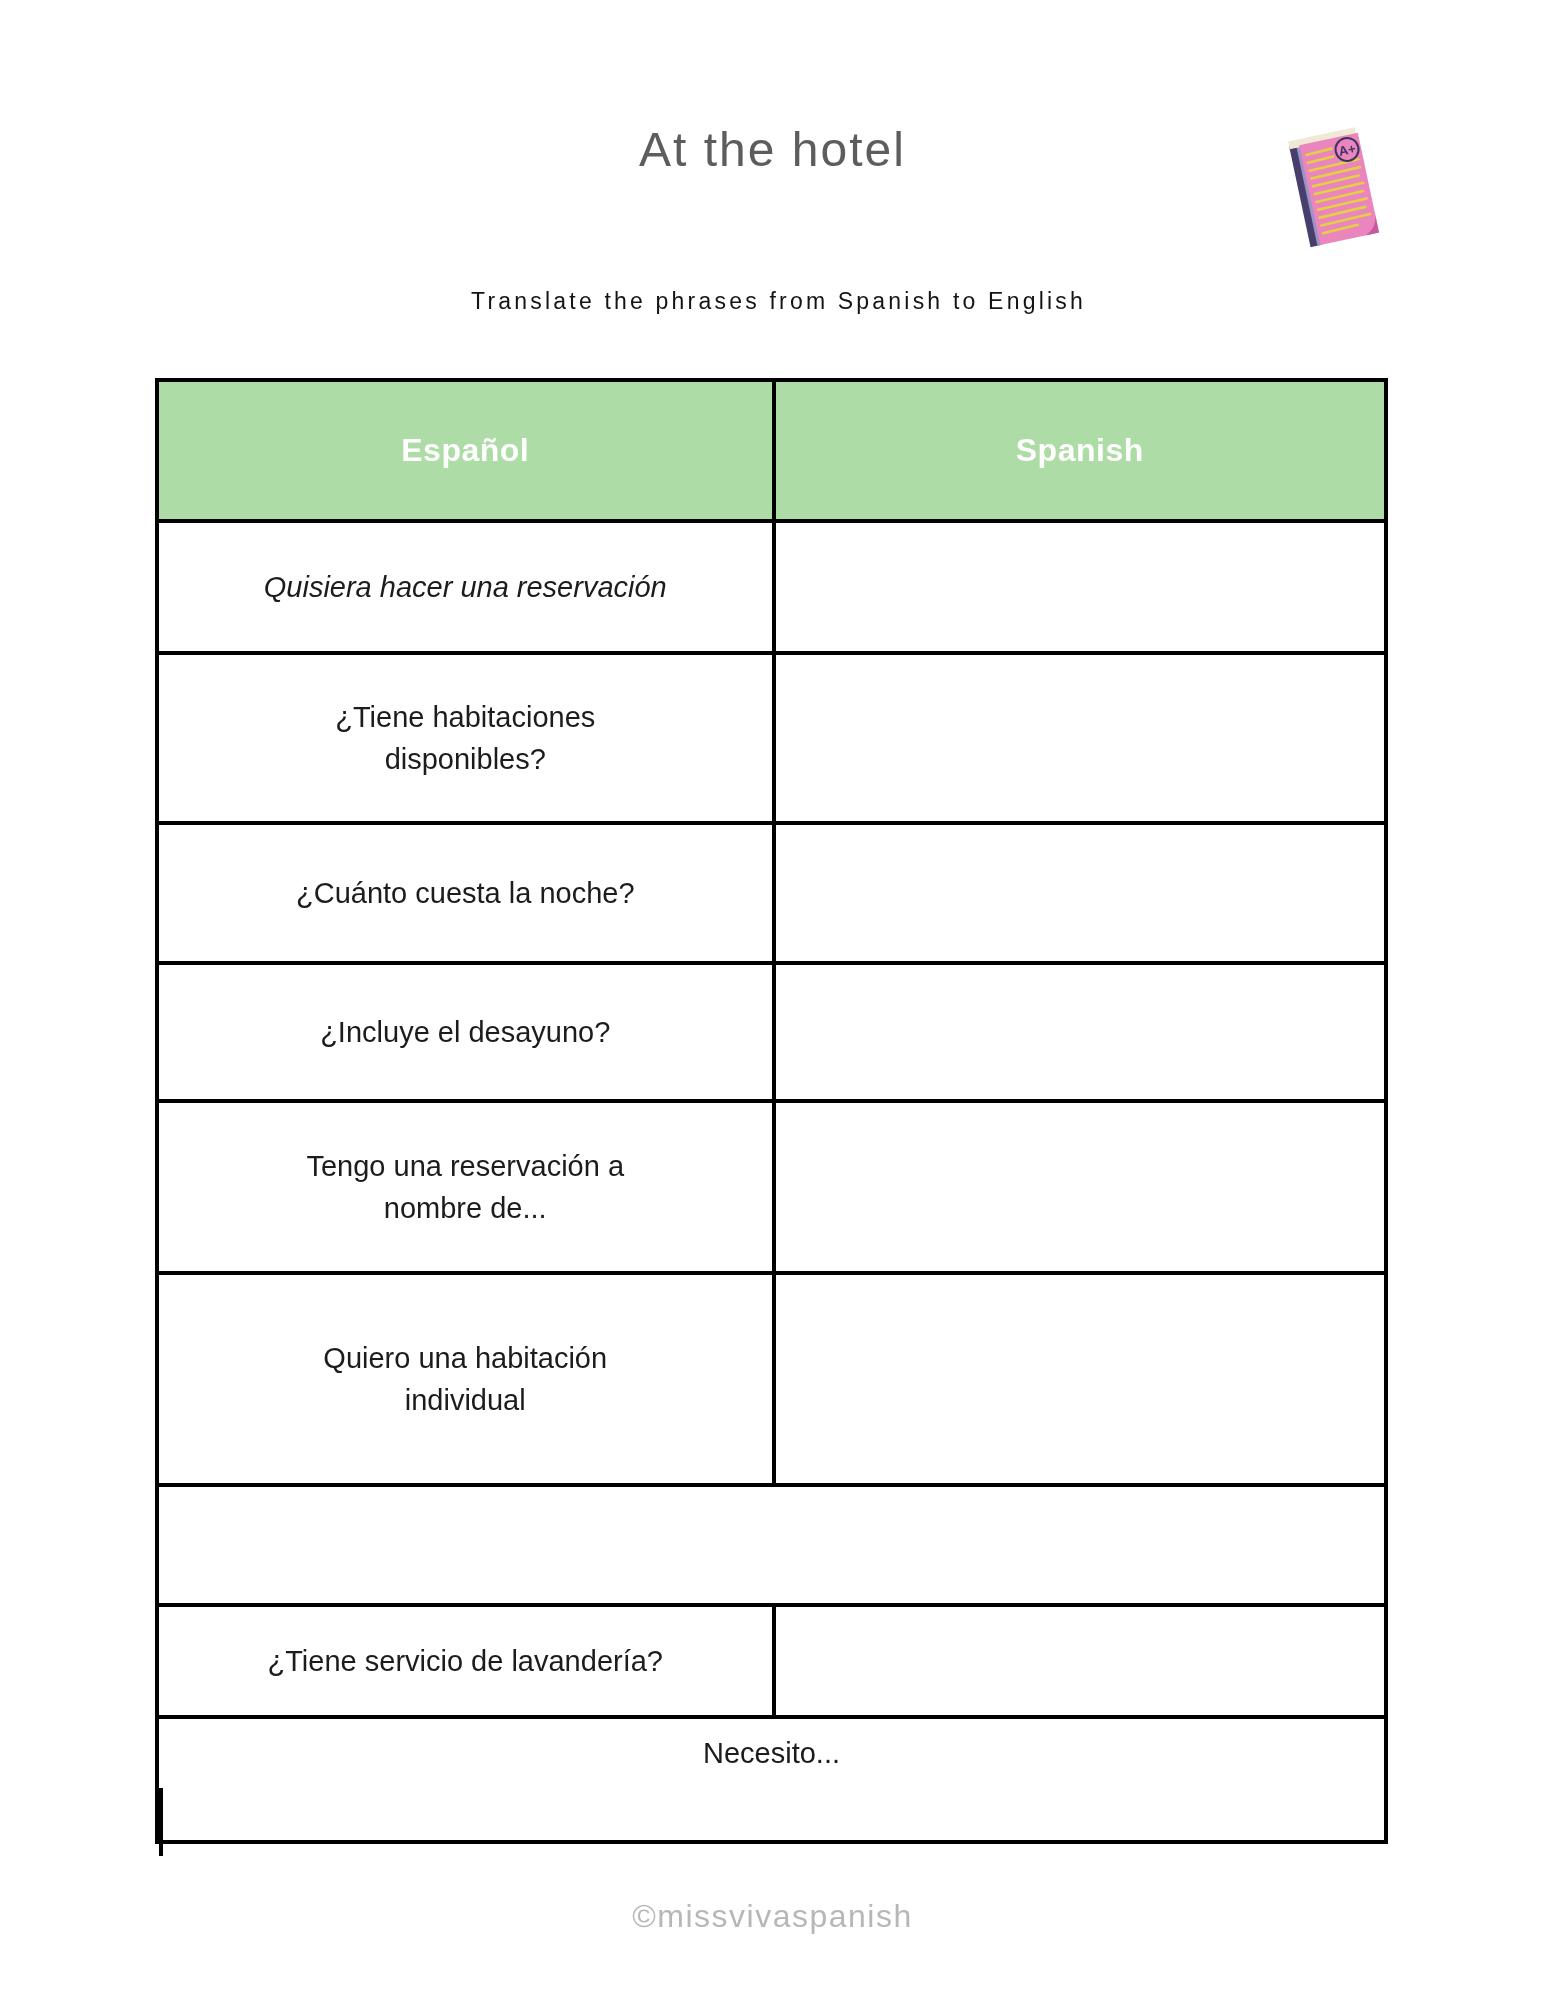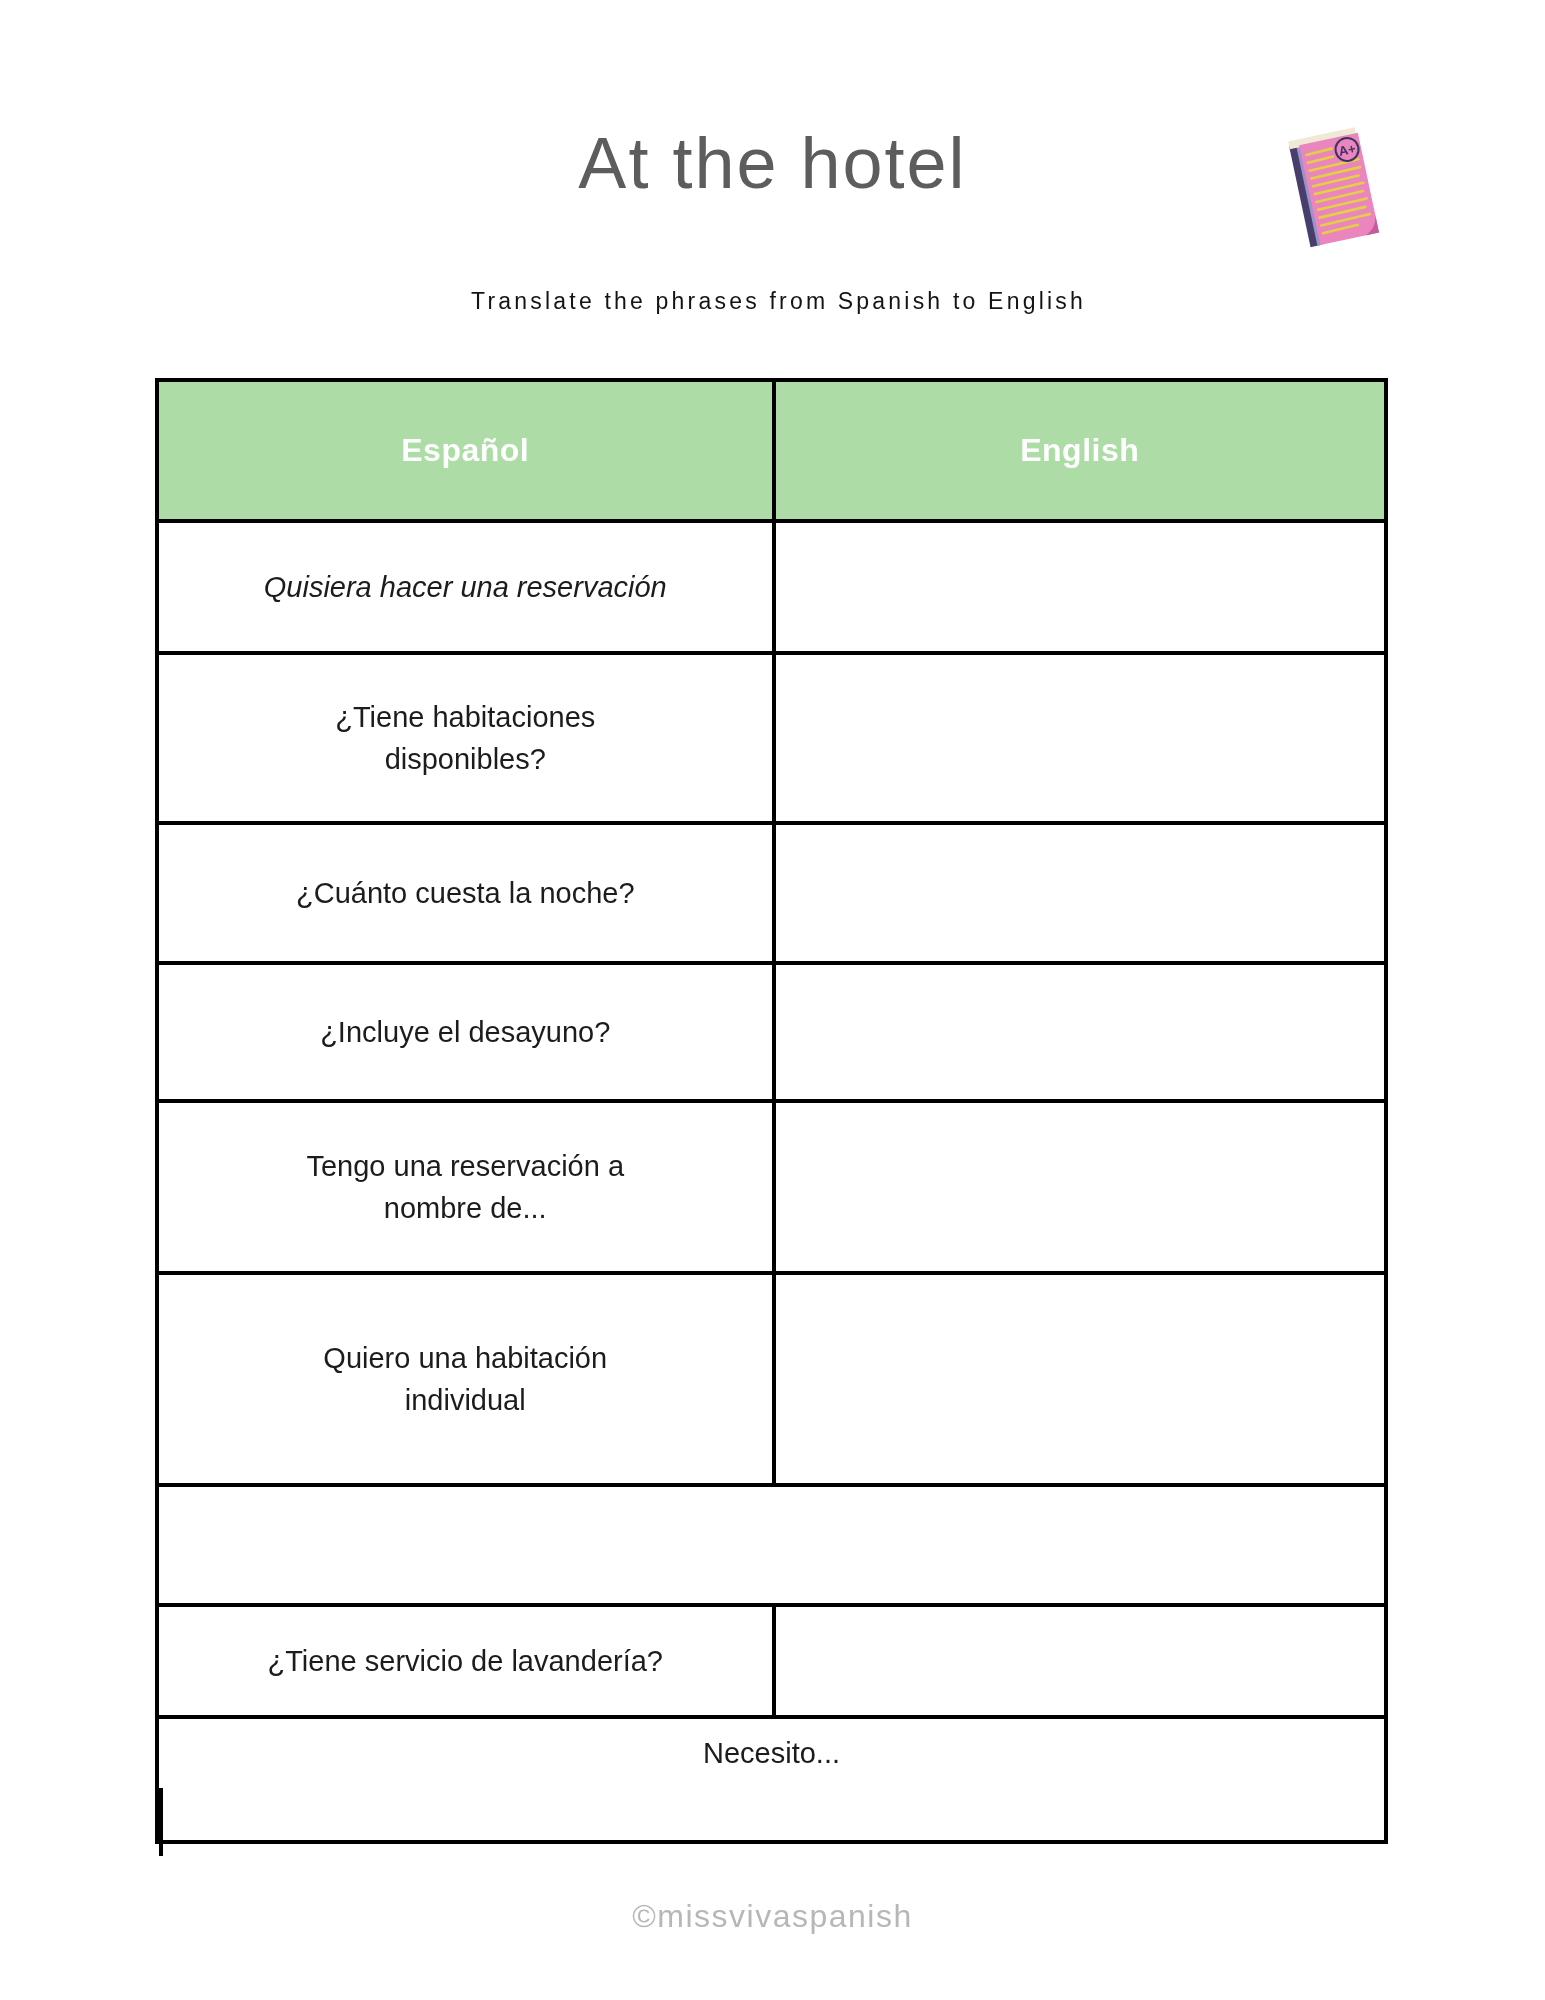--- a/index.html
+++ b/index.html
@@ -9,21 +9,21 @@
     margin:0 auto;
     background:#ffffff;
     font-family:"Liberation Sans", sans-serif;
     overflow:hidden;
   }
   .title{
     position:absolute;
     top:122px;left:0;width:100%;
     margin:0;
     text-align:center;
-    font-size:72px;
+    font-size:48px;
     font-weight:300;
     letter-spacing:2px;
     color:#5d5d5d;
   }
   .subtitle{
     position:absolute;
     top:288px;left:0;width:100%;
     margin:0;
     text-align:center;
     font-size:23px;
@@ -121,21 +121,21 @@
         </g>
         <circle cx="77" cy="31" r="11.5" fill="none" stroke="#3b3360" stroke-width="2"></circle>
         <text x="77" y="36" text-anchor="middle" font-size="13" font-weight="bold" fill="#3b3360">A+</text>
       </g>
     </svg>
   </div>
 
   <div class="ttable" id="ttable" style="border-color: rgb(0, 0, 0);">
     <div class="t-row t-head">
       <div class="t-cell" style="background: rgb(174, 220, 166);">Español</div>
-      <div class="t-cell" style="background: rgb(174, 220, 166);">English</div>
+      <div class="t-cell" style="background: rgb(174, 220, 166);">Spanish</div>
     </div>
 
   <div class="t-row">
     <div class="t-cell spanish">Quisiera hacer una reservación</div>
     <div class="t-cell english"></div>
   </div>
 
   <div class="t-row">
     <div class="t-cell spanish">¿Tiene habitaciones
 disponibles?</div>

